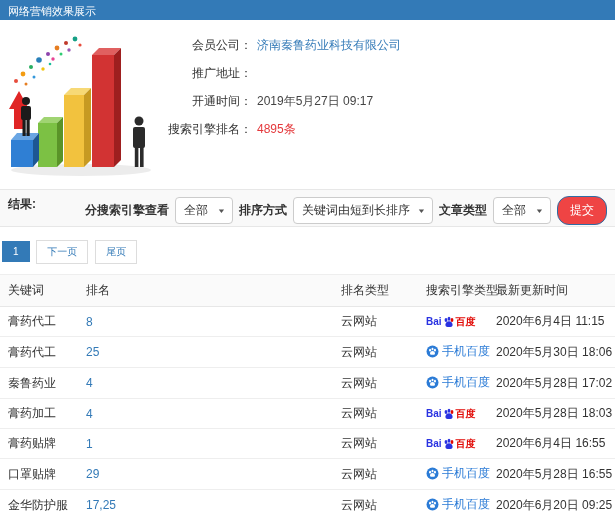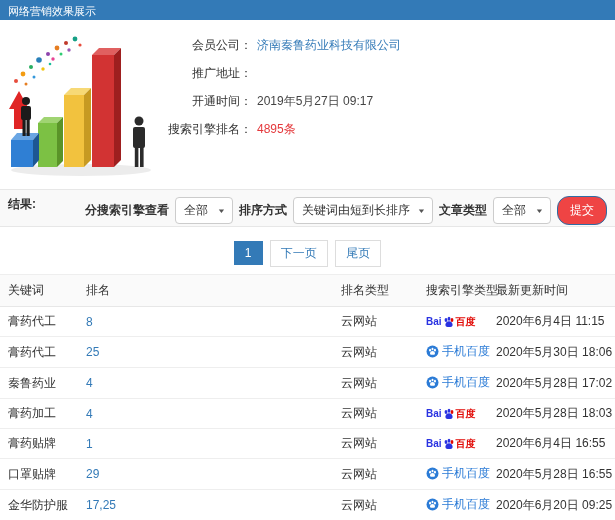--- a/index.html
+++ b/index.html
@@ -44,21 +44,21 @@
     position: absolute; right: 6px; top: 50%;
     transform: translateY(-50%) scaleY(.7);
     font-size: 9px; color: #555;
   }
   .submit-btn {
     background: #ef4444; border: 1px solid #2e6da4; color: #fff;
     border-radius: 12px; padding: 5px 12px; font-size: 12px; cursor: pointer;
     font-family: "Liberation Sans", sans-serif;
   }
   
-  .pagination { text-align: center; margin: 13px 0 10px; font-size: 12px; height: 24px; }
+  .pagination { margin: 13px 0 10px; font-size: 10px; height: 24px; }
   .page-item {
     display: inline-block; padding: 4px 10px; margin: 0 2px;
     cursor: pointer; text-decoration: none;
   }
   .page-current { background: #337ab7; color: #fff; border: 1px solid #337ab7; }
   .page-btn { background: #fff; color: #337ab7; border: 1px solid #ddd; }
   
   table { width: 100%; border-collapse: collapse; font-size: 12px; table-layout: fixed; }
   thead th {
     text-align: left; font-weight: normal; color: #333;

